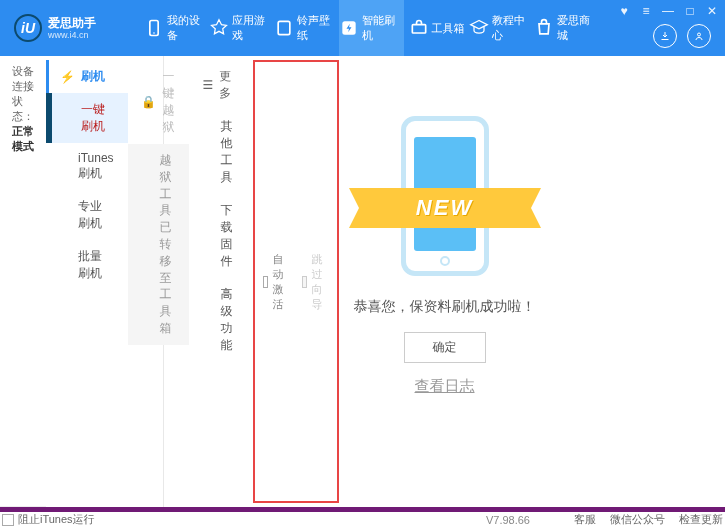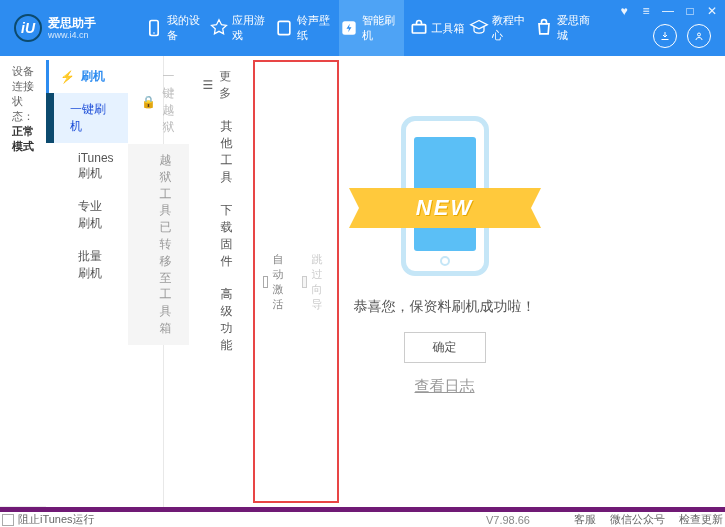--- a/index.html
+++ b/index.html
@@ -25,21 +25,21 @@
 
 .body { display: flex; height: 451px; }
 .sidebar { width: 164px; border-right: 1px solid #e8e8e8; display: flex; }
 .device-status { padding: 8px 12px; font-size: 11px; color: #666; border-bottom: 1px solid #eee; }
 .device-status b { color: #333; }
 
 .side-section { padding: 4px 0; }
 .side-head { display: flex; align-items: center; padding: 8px 14px; font-size: 12px; color: #666; gap: 6px; }
 .side-head.blue { color: #2d8cf0; border-left: 3px solid #2d8cf0; padding-left: 11px; font-weight: bold; }
 .side-sub { padding: 8px 14px 8px 32px; font-size: 12px; color: #555; cursor: pointer; }
-.side-sub.active { background: #e6f2ff; color: #1d4ed8; border-left: 8px solid #0c4a6e; padding-left: 16px; }
+.side-sub.active { background: #e6f2ff; color: #b91c1c; border-left: 6px solid #0c4a6e; padding-left: 29px; }
 .side-sub.gray { color: #999; background: #f5f5f5; line-height: 1.4; }
 
 .checkbox-area { border: 2px solid #e84545; padding: 6px 8px; margin: 4px 6px; display: flex; gap: 12px; font-size: 11px; color: #888; }
 .cb { display: flex; align-items: center; gap: 4px; }
 .cb-box { width: 12px; height: 12px; border: 1px solid #aaa; }
 .cb.disabled .cb-box { border-color: #ccc; background: #f5f5f5; }
 .cb.disabled { color: #ccc; }
 
 .main { flex: 1; display: flex; flex-direction: column; align-items: center; padding-top: 44px; position: relative; }
 .success-img { position: relative; width: 180px; height: 180px; }

